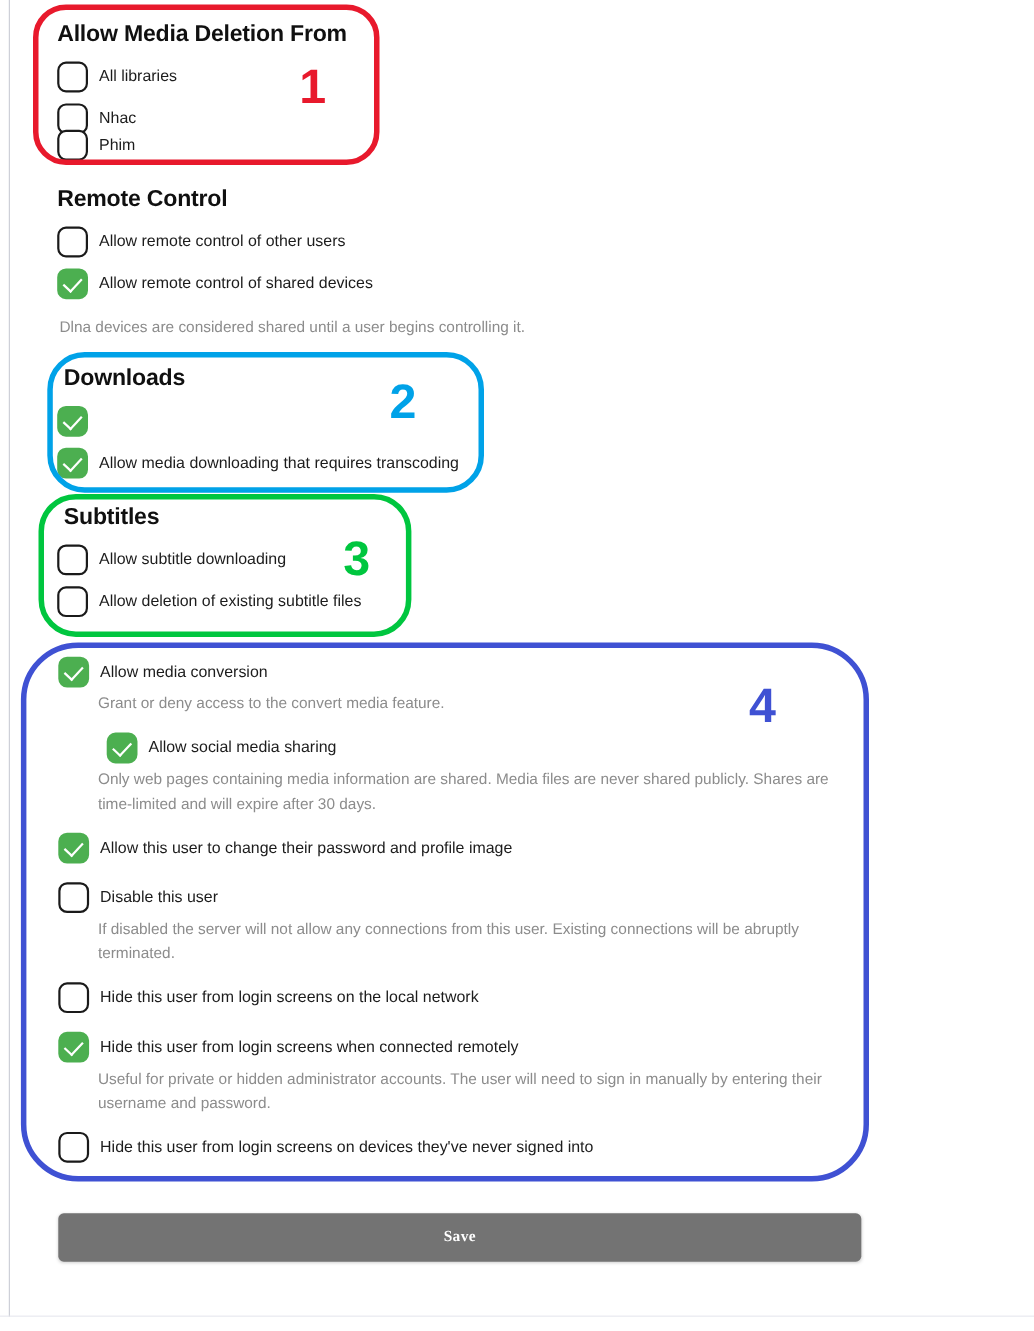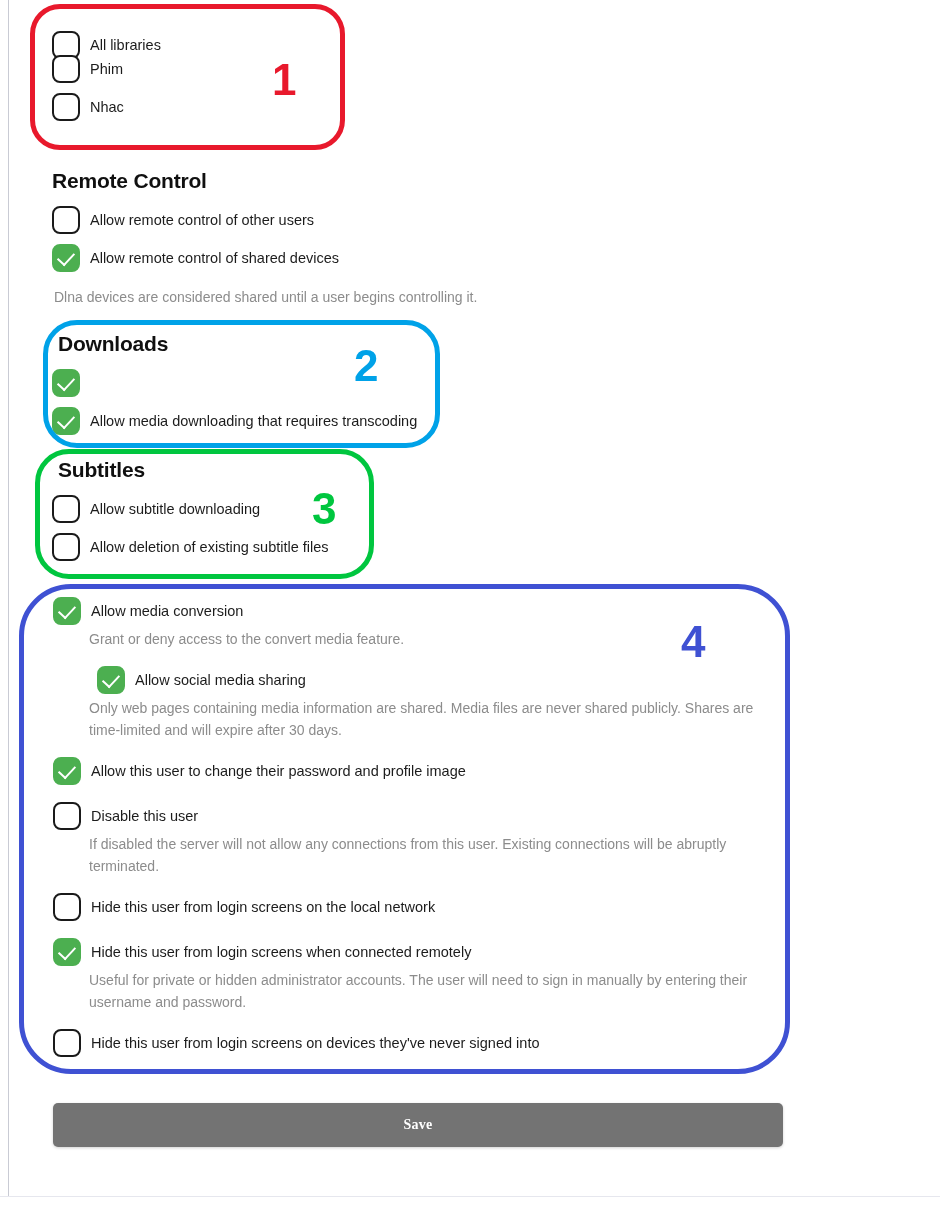--- a/index.html
+++ b/index.html
@@ -121,34 +121,35 @@
 </style>
 </head>
 <body>
 
 <div id="page">
 
   <div class="gutter-line"></div>
   <div class="page-bottom-edge"></div>
 
   <div style="position:absolute; left:52px; top:18px;">
+    <div class="section-title">Allow Media Deletion From</div>
 
     <div class="row" style="margin-top:13px;">
       <span class="cb"></span>
       <span class="row-label">All libraries</span>
     </div>
 
+    <div class="row" style="margin-top:10px;">
+      <span class="cb"></span>
+      <span class="row-label">Nhac</span>
+    </div>
+
     <div class="row" style="margin-top:-4px;">
       <span class="cb"></span>
       <span class="row-label">Phim</span>
-    </div>
-
-    <div class="row" style="margin-top:10px;">
-      <span class="cb"></span>
-      <span class="row-label">Nhac</span>
     </div>
   </div>
 
   <div style="position:absolute; left:52px; top:168px;">
     <div class="section-title">Remote Control</div>
 
     <div class="row" style="margin-top:13px;">
       <span class="cb"></span>
       <span class="row-label">Allow remote control of other users</span>
     </div>

